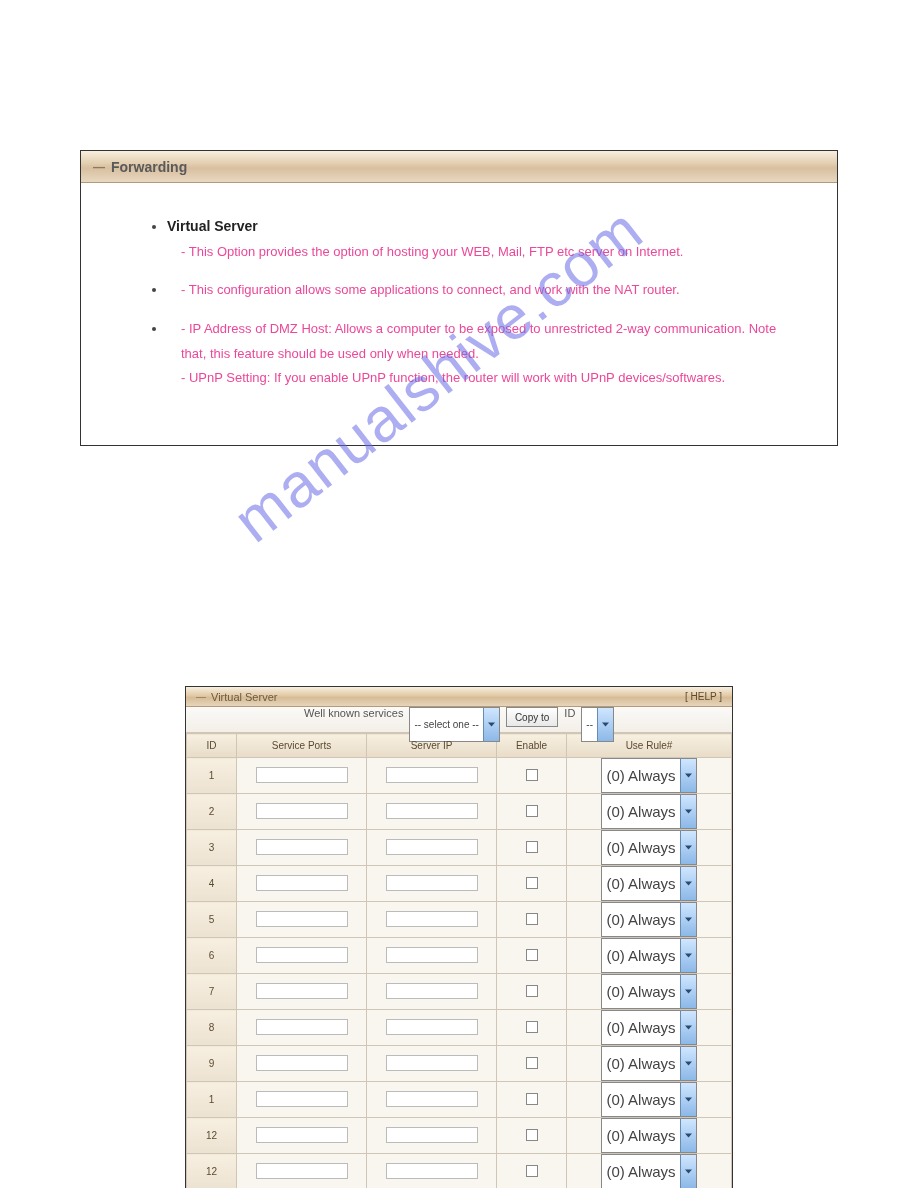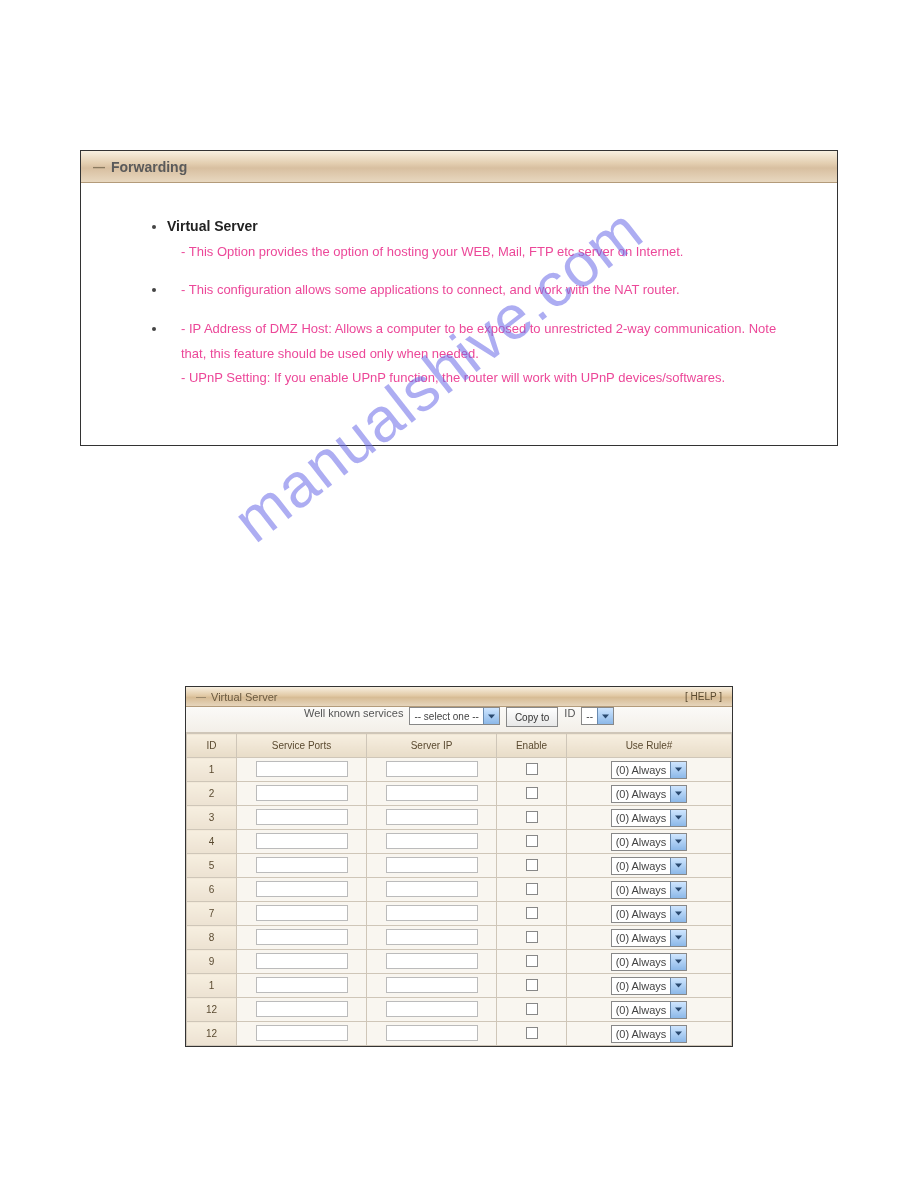--- a/index.html
+++ b/index.html
@@ -87,21 +87,21 @@
     display: flex;
     align-items: flex-start;
     justify-content: center;
     gap: 6px;
     font-size: 11px;
     color: #555;
   }
   .fake-select {
     display: inline-flex;
     align-items: center;
-    height: 18px;
+    height: 35px;
     border: 1px solid #888;
     background: #fff;
     font-size: 10px;
     color: #444;
   }
   .fake-select .val { padding: 0 4px; }
   .fake-select .arrow {
     width: 16px; height: 100%;
     background: linear-gradient(#cfe6ff, #8cb8e8);
     border-left: 1px solid #6a8bb0;
@@ -149,21 +149,21 @@
     border: 1px solid #bbb;
     background: #fff;
     display: inline-block;
   }
   .cell-cb {
     width: 12px; height: 12px;
     border: 1px solid #888;
     background: #fff;
     display: inline-block;
   }
-  .rule-select { font-size: 11px; }
+  .rule-select { font-size: 15px; }
   .rule-select .val { padding: 0 4px; min-width: 58px; text-align: left; }
 </style>
 </head>
 <body>
 
 <div class="wm-wrap">
   <div class="watermark">manualshive.com</div>
 
   <div class="panel1">
     <div class="panel1-header">

